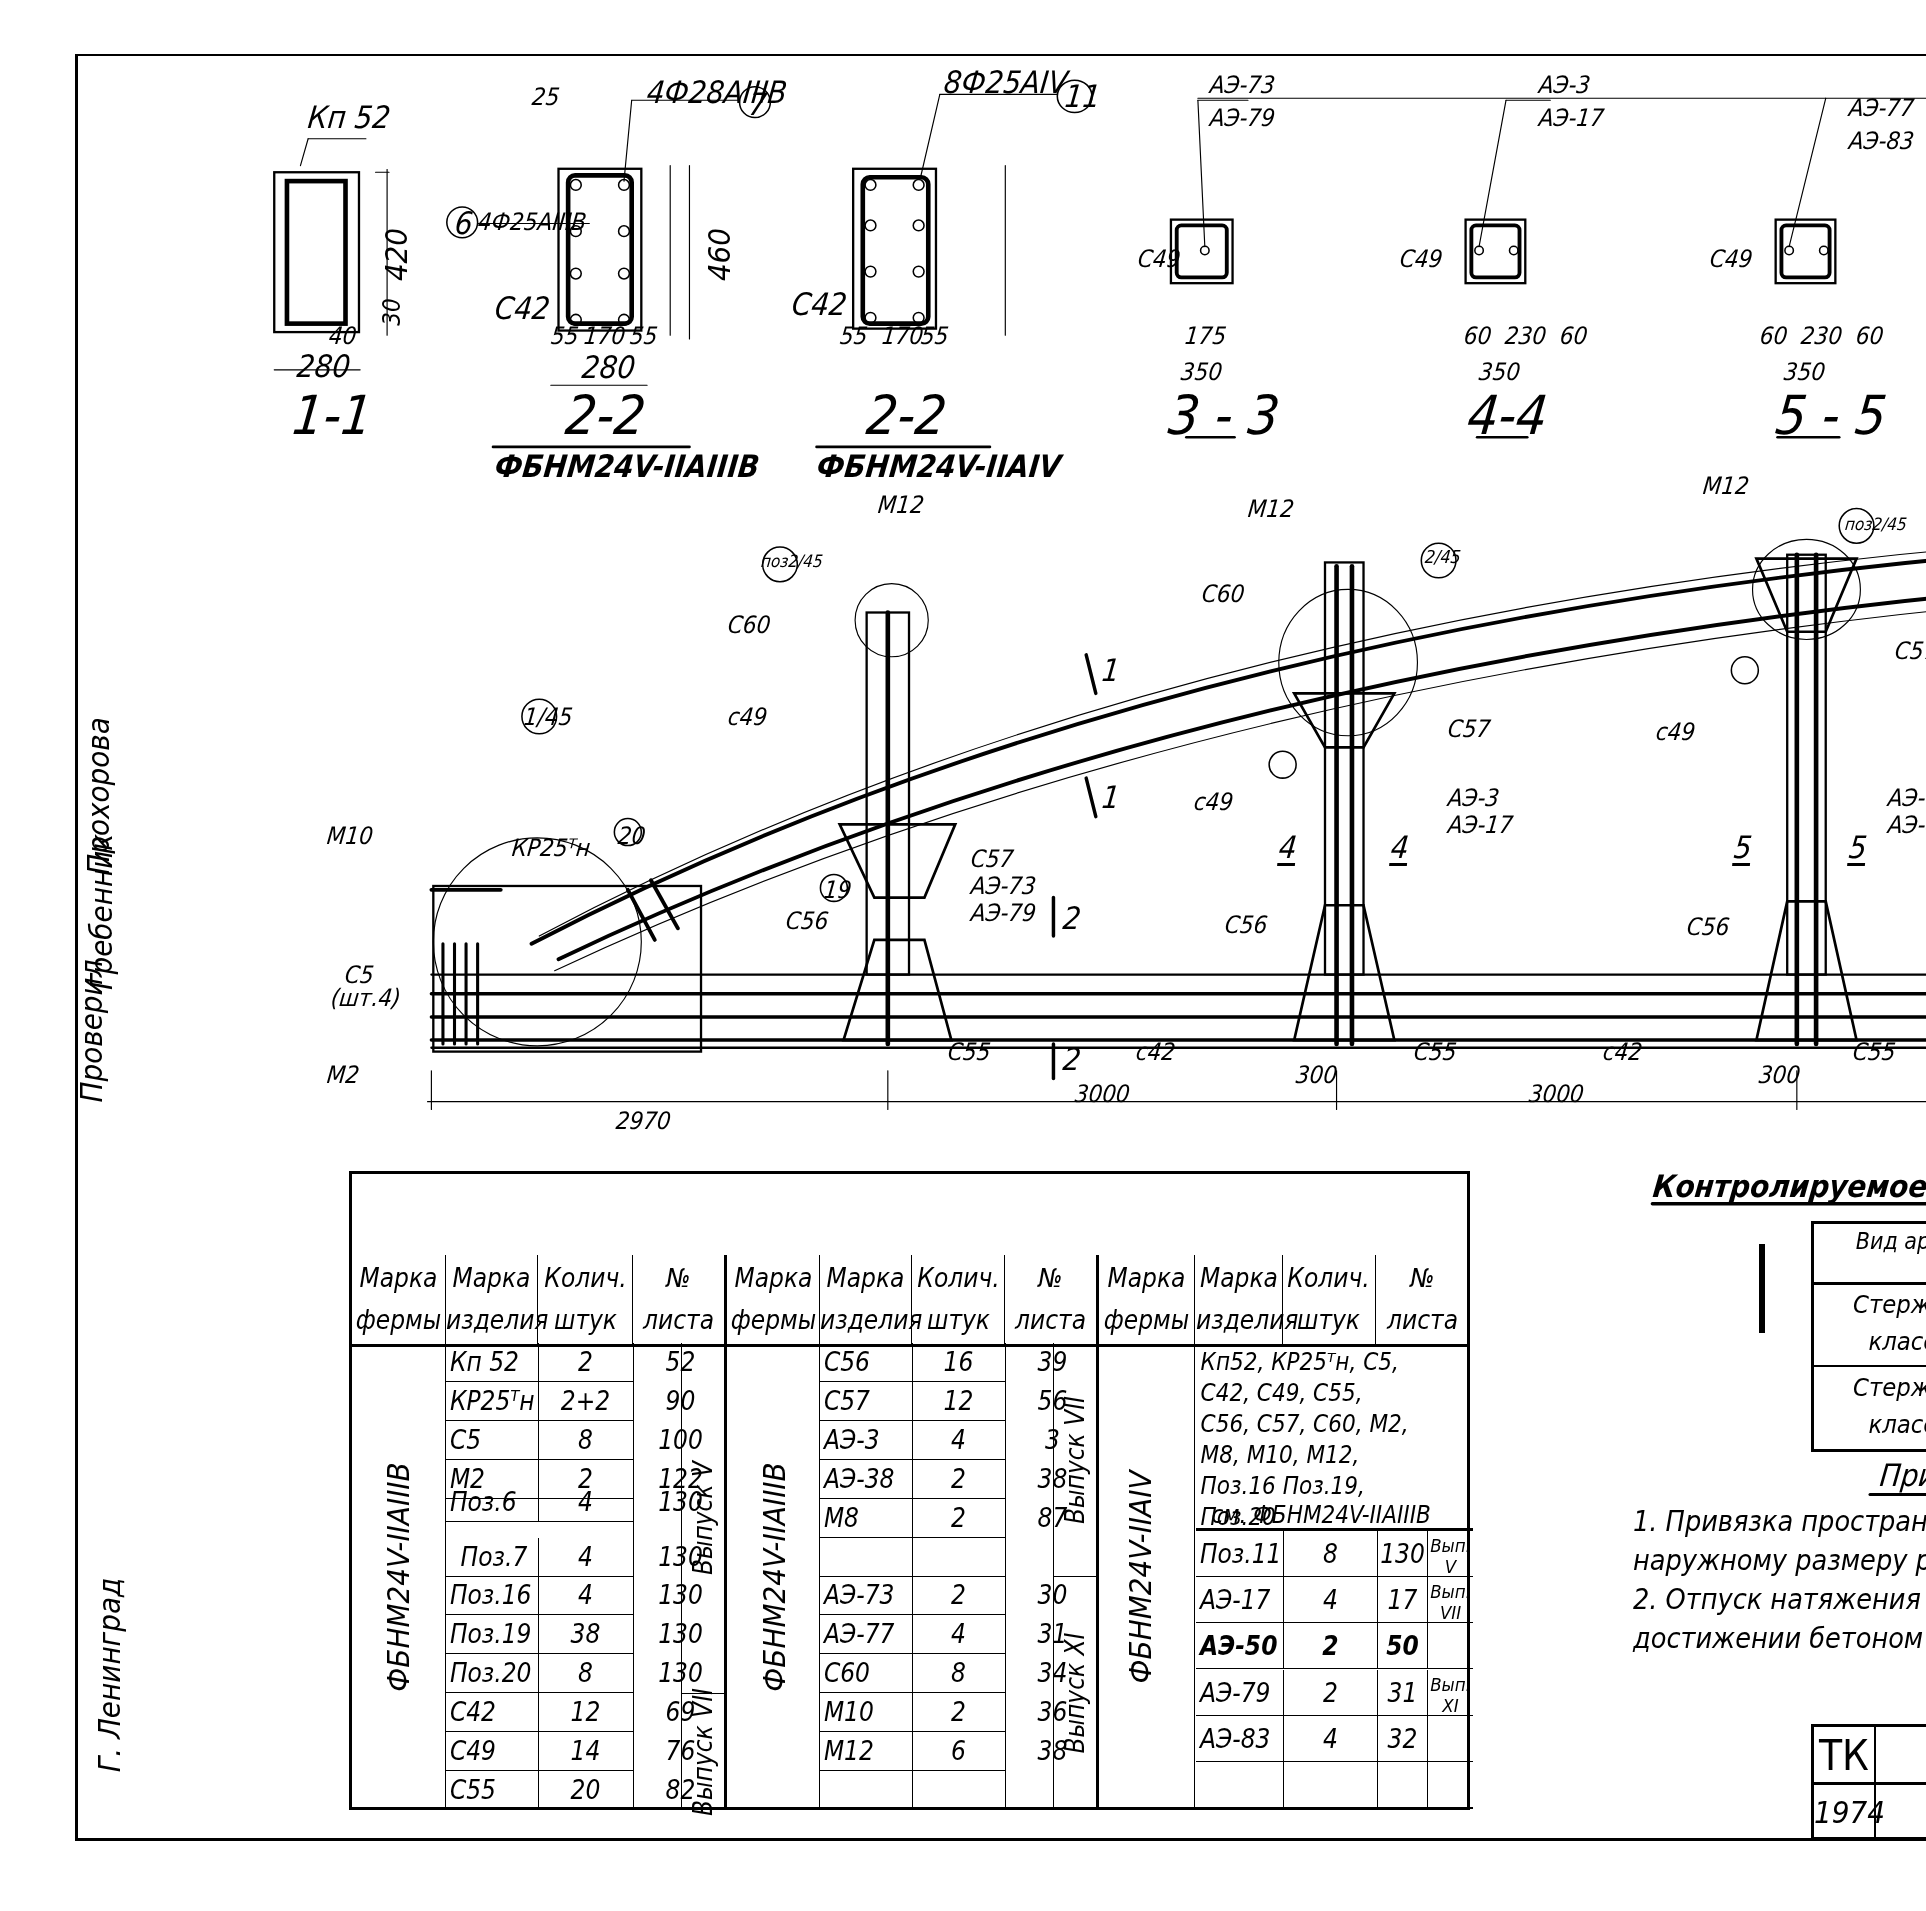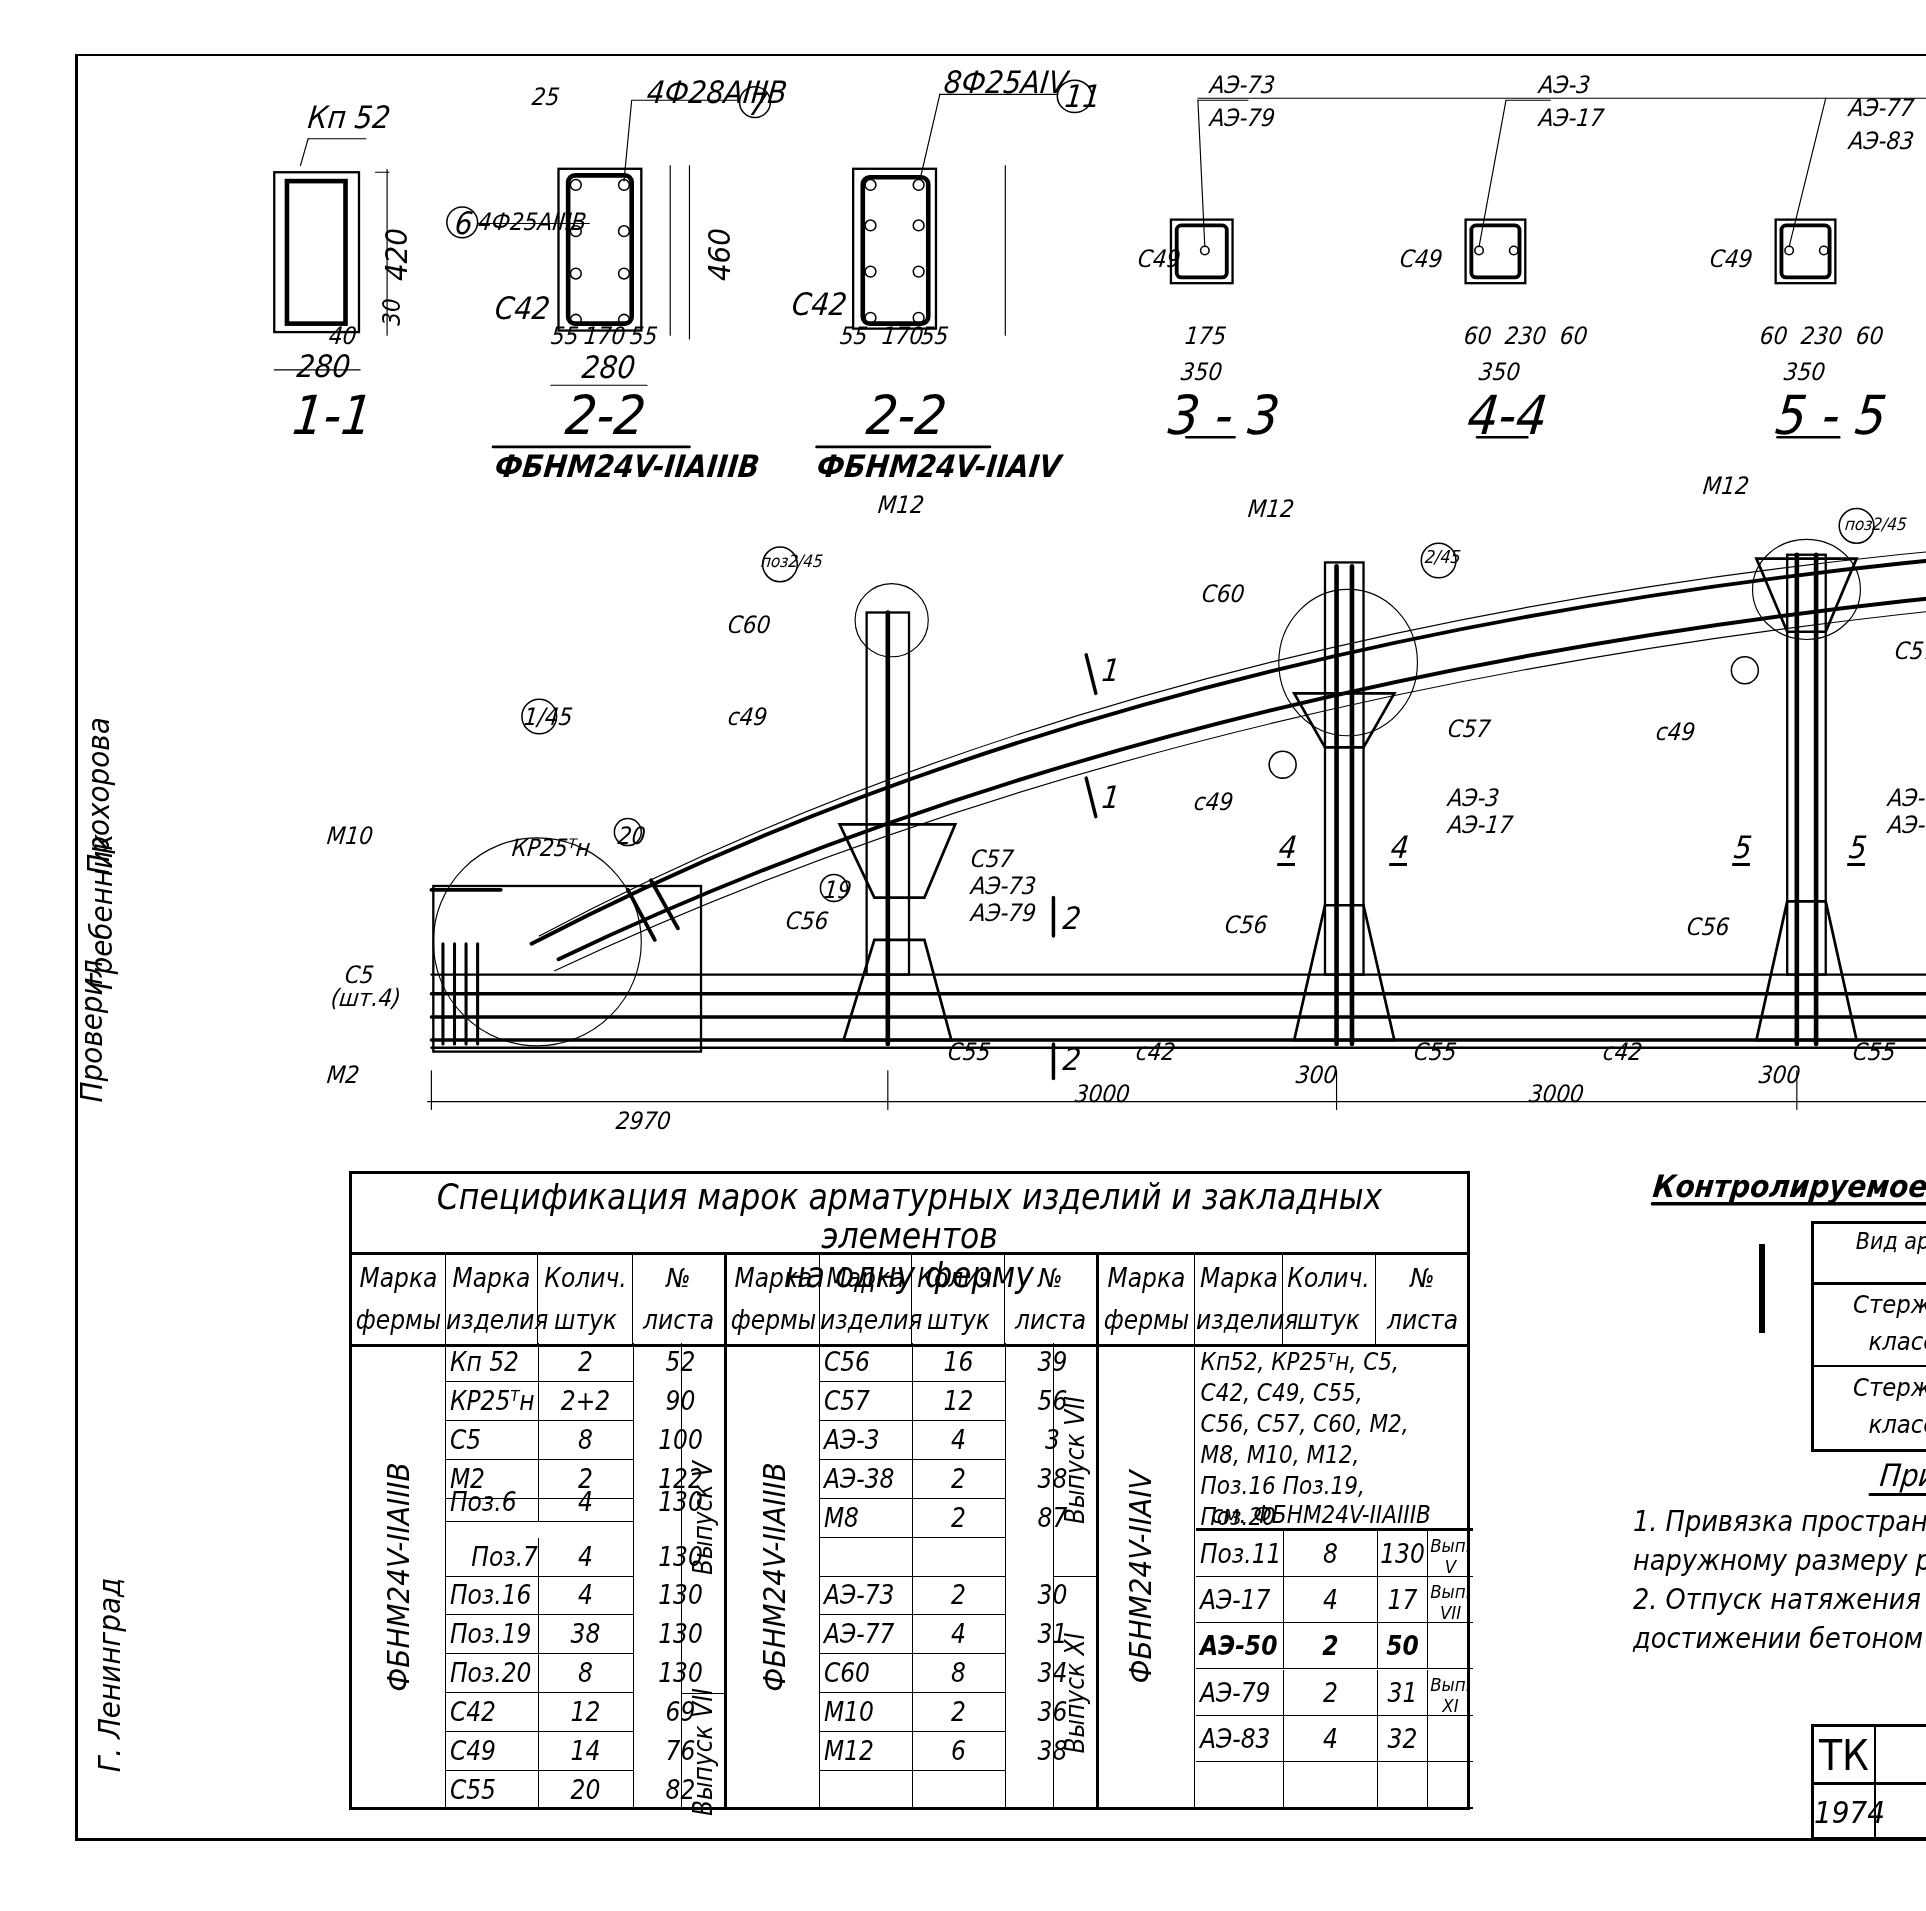--- a/index.html
+++ b/index.html
@@ -321,24 +321,20 @@
   <span class="t h-md u" style="left:1734px; top:832px;">5</span>
   <span class="t h-md u" style="left:1849px; top:832px;">5</span>
 
   <span class="t h-sm" style="left:616px; top:1109px;">2970</span>
   <span class="t h-sm" style="left:1075px; top:1082px;">3000</span>
   <span class="t h-sm" style="left:1296px; top:1063px;">300</span>
   <span class="t h-sm" style="left:1529px; top:1082px;">3000</span>
   <span class="t h-sm" style="left:1759px; top:1063px;">300</span>
 
   <div class="spec">
-    <div class="spec-title">
-      <div>Спецификация марок арматурных изделий и закладных элементов</div>
-      <div>на одну ферму</div>
-    </div>
     <div class="spec-head">
       <div class="hc" style="left:0; width:94px;">Марка фермы</div>
       <div class="hc" style="left:94px; width:92px;">Марка изделия</div>
       <div class="hc" style="left:187px; width:94px;">Колич. штук</div>
       <div class="hc thick" style="left:281px; width:94px;">№ листа</div>
       <div class="hc" style="left:376px; width:92px;">Марка фермы</div>
       <div class="hc" style="left:468px; width:92px;">Марка изделия</div>
       <div class="hc" style="left:561px; width:92px;">Колич. штук</div>
       <div class="hc thick" style="left:653px; width:94px;">№ листа</div>
       <div class="hc" style="left:747px; width:96px;">Марка фермы</div>
@@ -371,21 +367,21 @@
             <span style="position: absolute; top: 4px; left: 0px; width: 92px; text-align: left; padding-left: 3.9px; box-sizing: border-box;">М2</span>
             <span style="position: absolute; left: 92px; width: 94px; text-align: center; padding-left: 0px; box-sizing: border-box; border-left: 1.5px solid rgb(0, 0, 0); height: 39px; top: 0px; line-height: 39px;">2</span>
             <span style="position: absolute; left: 187px; width: 94px; text-align: center; padding-left: 0px; box-sizing: border-box; border-left: 1.5px solid rgb(0, 0, 0); height: 39px; top: 0px; line-height: 39px;">122</span>
           </div>
           <div class="cell" style="top: 140px; height: 39px; padding: 0px;">
             <span style="position: absolute; top: 4px; left: 0px; width: 92px; text-align: left; padding-left: 3.9px; box-sizing: border-box;">Поз.6</span>
             <span style="position: absolute; left: 92px; width: 94px; text-align: center; padding-left: 0px; box-sizing: border-box; border-left: 1.5px solid rgb(0, 0, 0); height: 39px; top: 0px; line-height: 39px;">4</span>
             <span style="position: absolute; left: 187px; width: 94px; text-align: center; padding-left: 0px; box-sizing: border-box; border-left: 1.5px solid rgb(0, 0, 0); height: 39px; top: 0px; line-height: 39px;">130</span>
           </div>
           <div class="cell" style="top: 195px; height: 39px; padding: 0px;">
-            <span style="position: absolute; top: 4px; left: 0px; width: 92px; text-align: right; padding-left: 3.9px; box-sizing: border-box;">Поз.7</span>
+            <span style="position: absolute; top: 4px; left: 0px; width: 92px; text-align: center; padding-left: 3.9px; box-sizing: border-box;">Поз.7</span>
             <span style="position: absolute; left: 92px; width: 94px; text-align: center; padding-left: 0px; box-sizing: border-box; border-left: 1.5px solid rgb(0, 0, 0); height: 39px; top: 0px; line-height: 39px;">4</span>
             <span style="position: absolute; left: 187px; width: 94px; text-align: center; padding-left: 0px; box-sizing: border-box; border-left: 1.5px solid rgb(0, 0, 0); height: 39px; top: 0px; line-height: 39px;">130</span>
           </div>
           <div class="cell" style="top: 233px; height: 39px; padding: 0px;">
             <span style="position: absolute; top: 4px; left: 0px; width: 92px; text-align: left; padding-left: 3.9px; box-sizing: border-box;">Поз.16</span>
             <span style="position: absolute; left: 92px; width: 94px; text-align: center; padding-left: 0px; box-sizing: border-box; border-left: 1.5px solid rgb(0, 0, 0); height: 39px; top: 0px; line-height: 39px;">4</span>
             <span style="position: absolute; left: 187px; width: 94px; text-align: center; padding-left: 0px; box-sizing: border-box; border-left: 1.5px solid rgb(0, 0, 0); height: 39px; top: 0px; line-height: 39px;">130</span>
           </div>
           <div class="cell" style="top: 272px; height: 39px; padding: 0px;">
             <span style="position: absolute; top: 4px; left: 0px; width: 92px; text-align: left; padding-left: 3.9px; box-sizing: border-box;">Поз.19</span>

